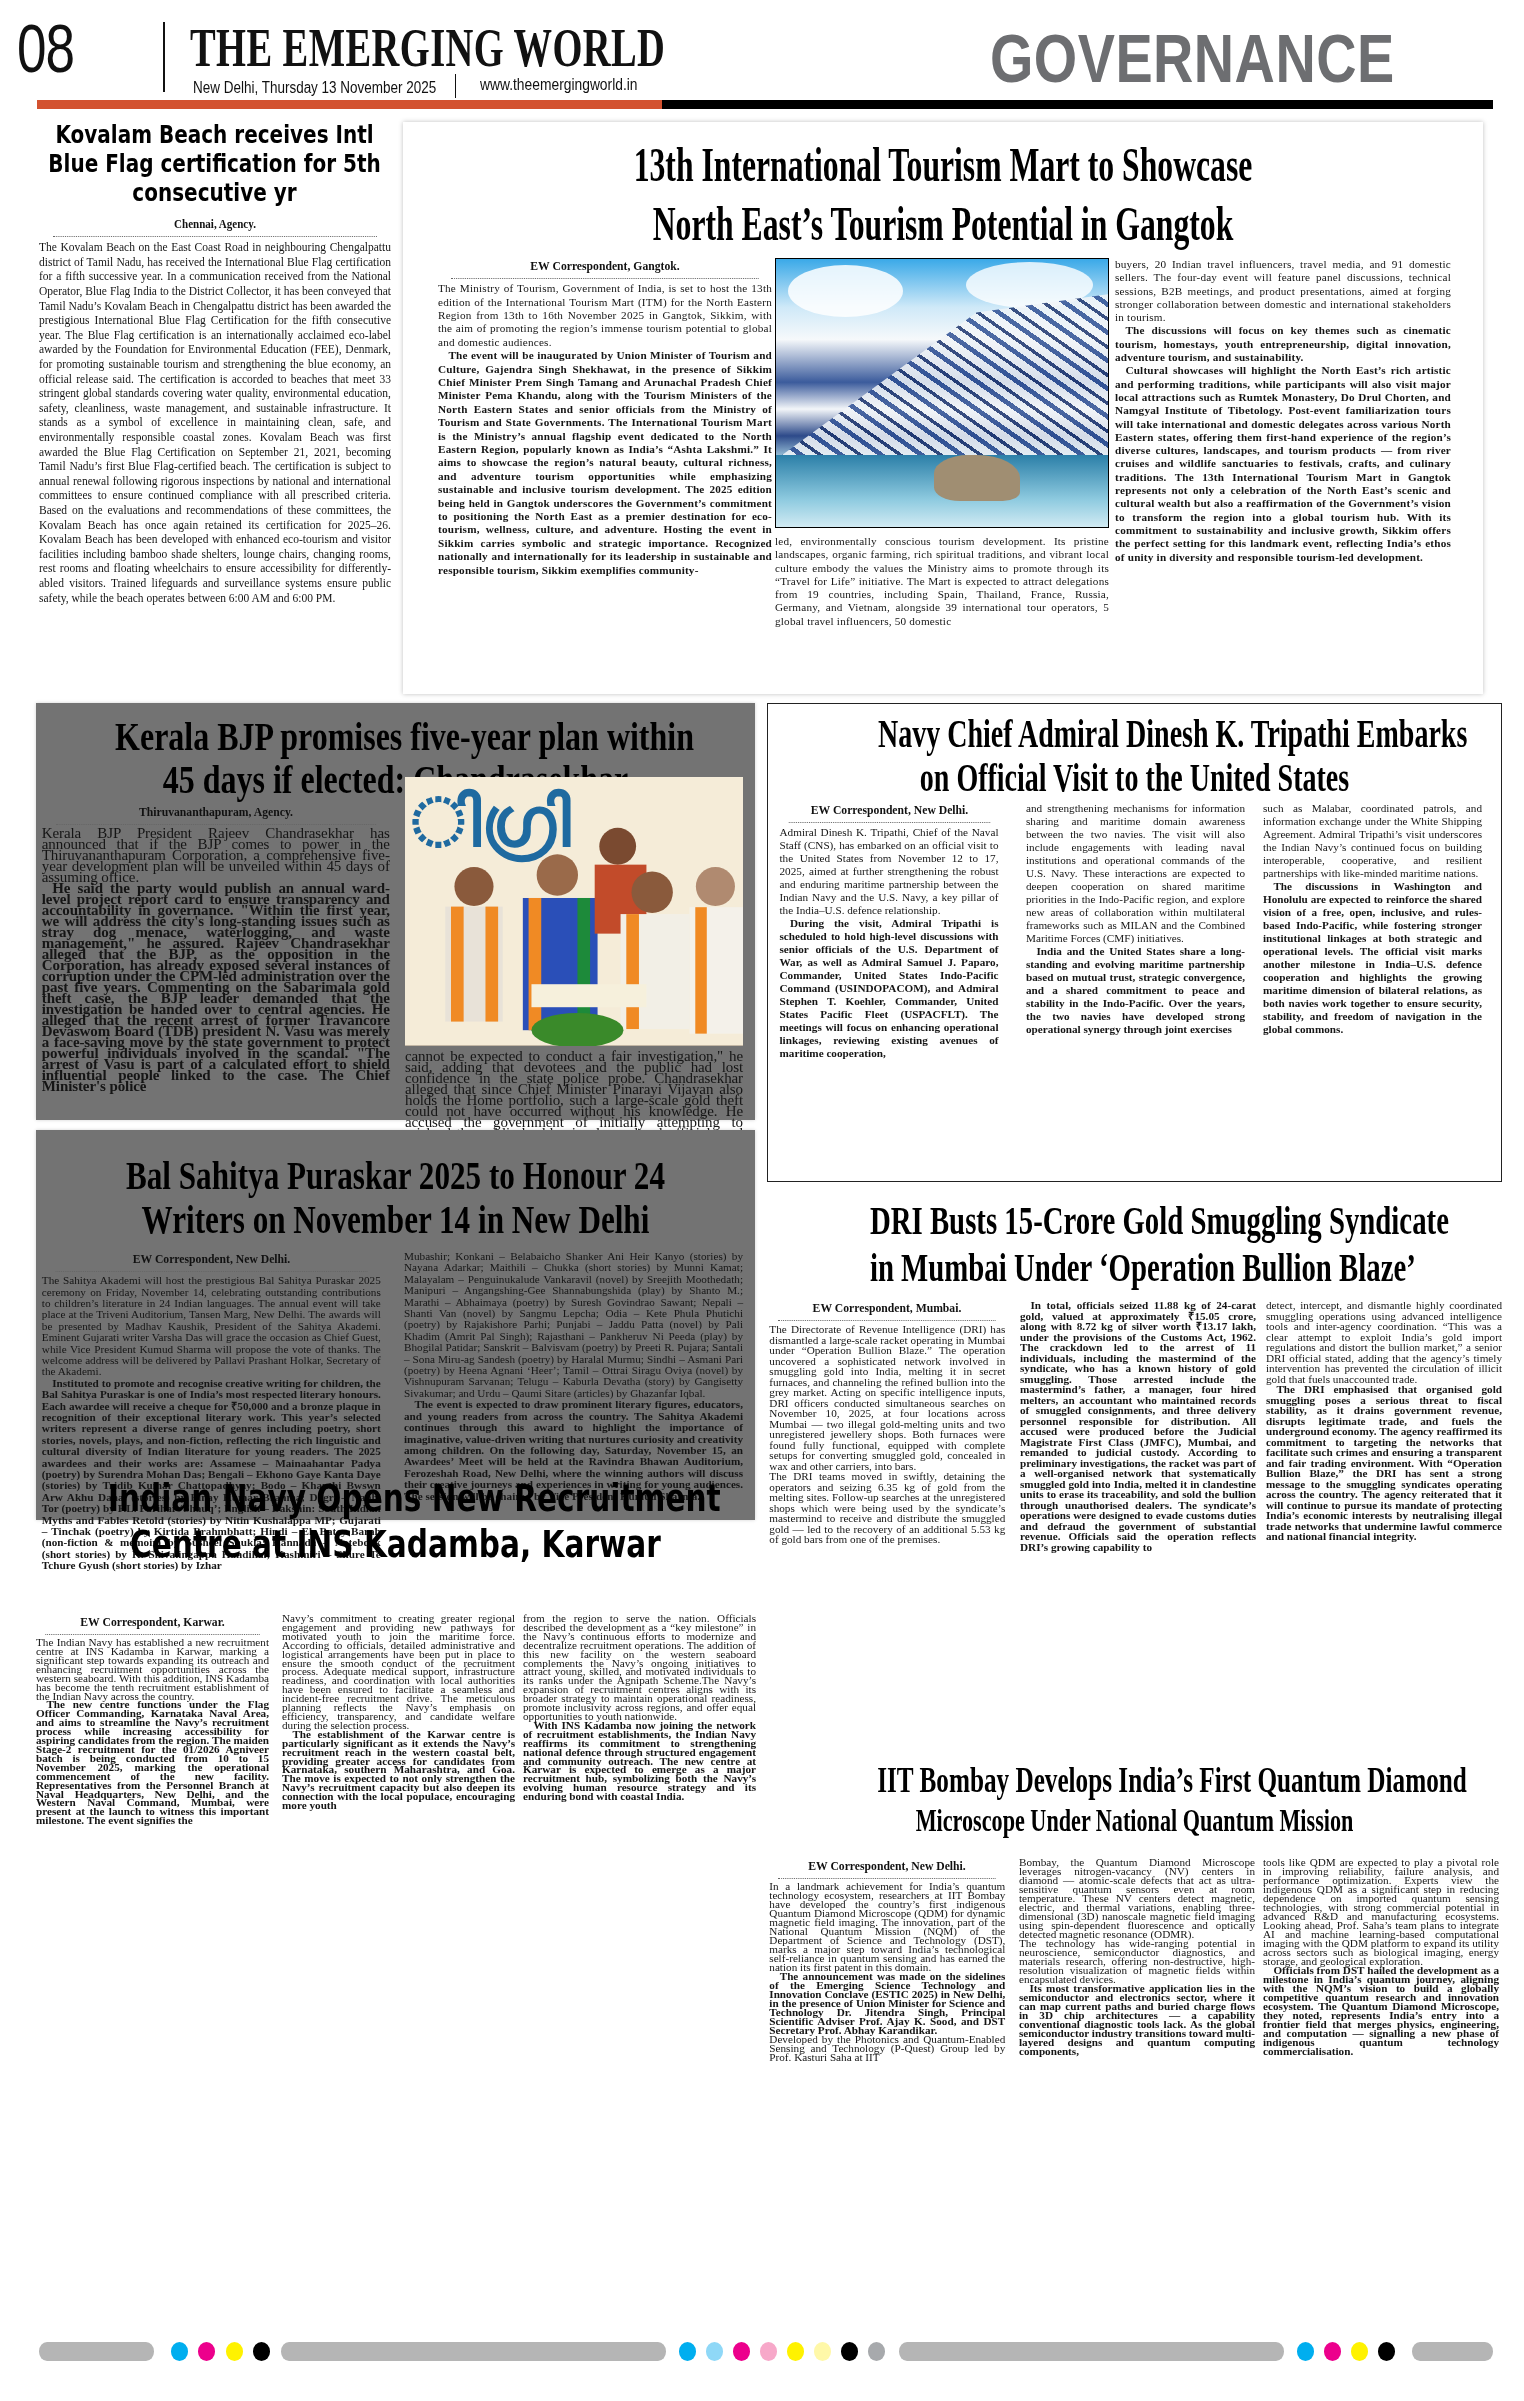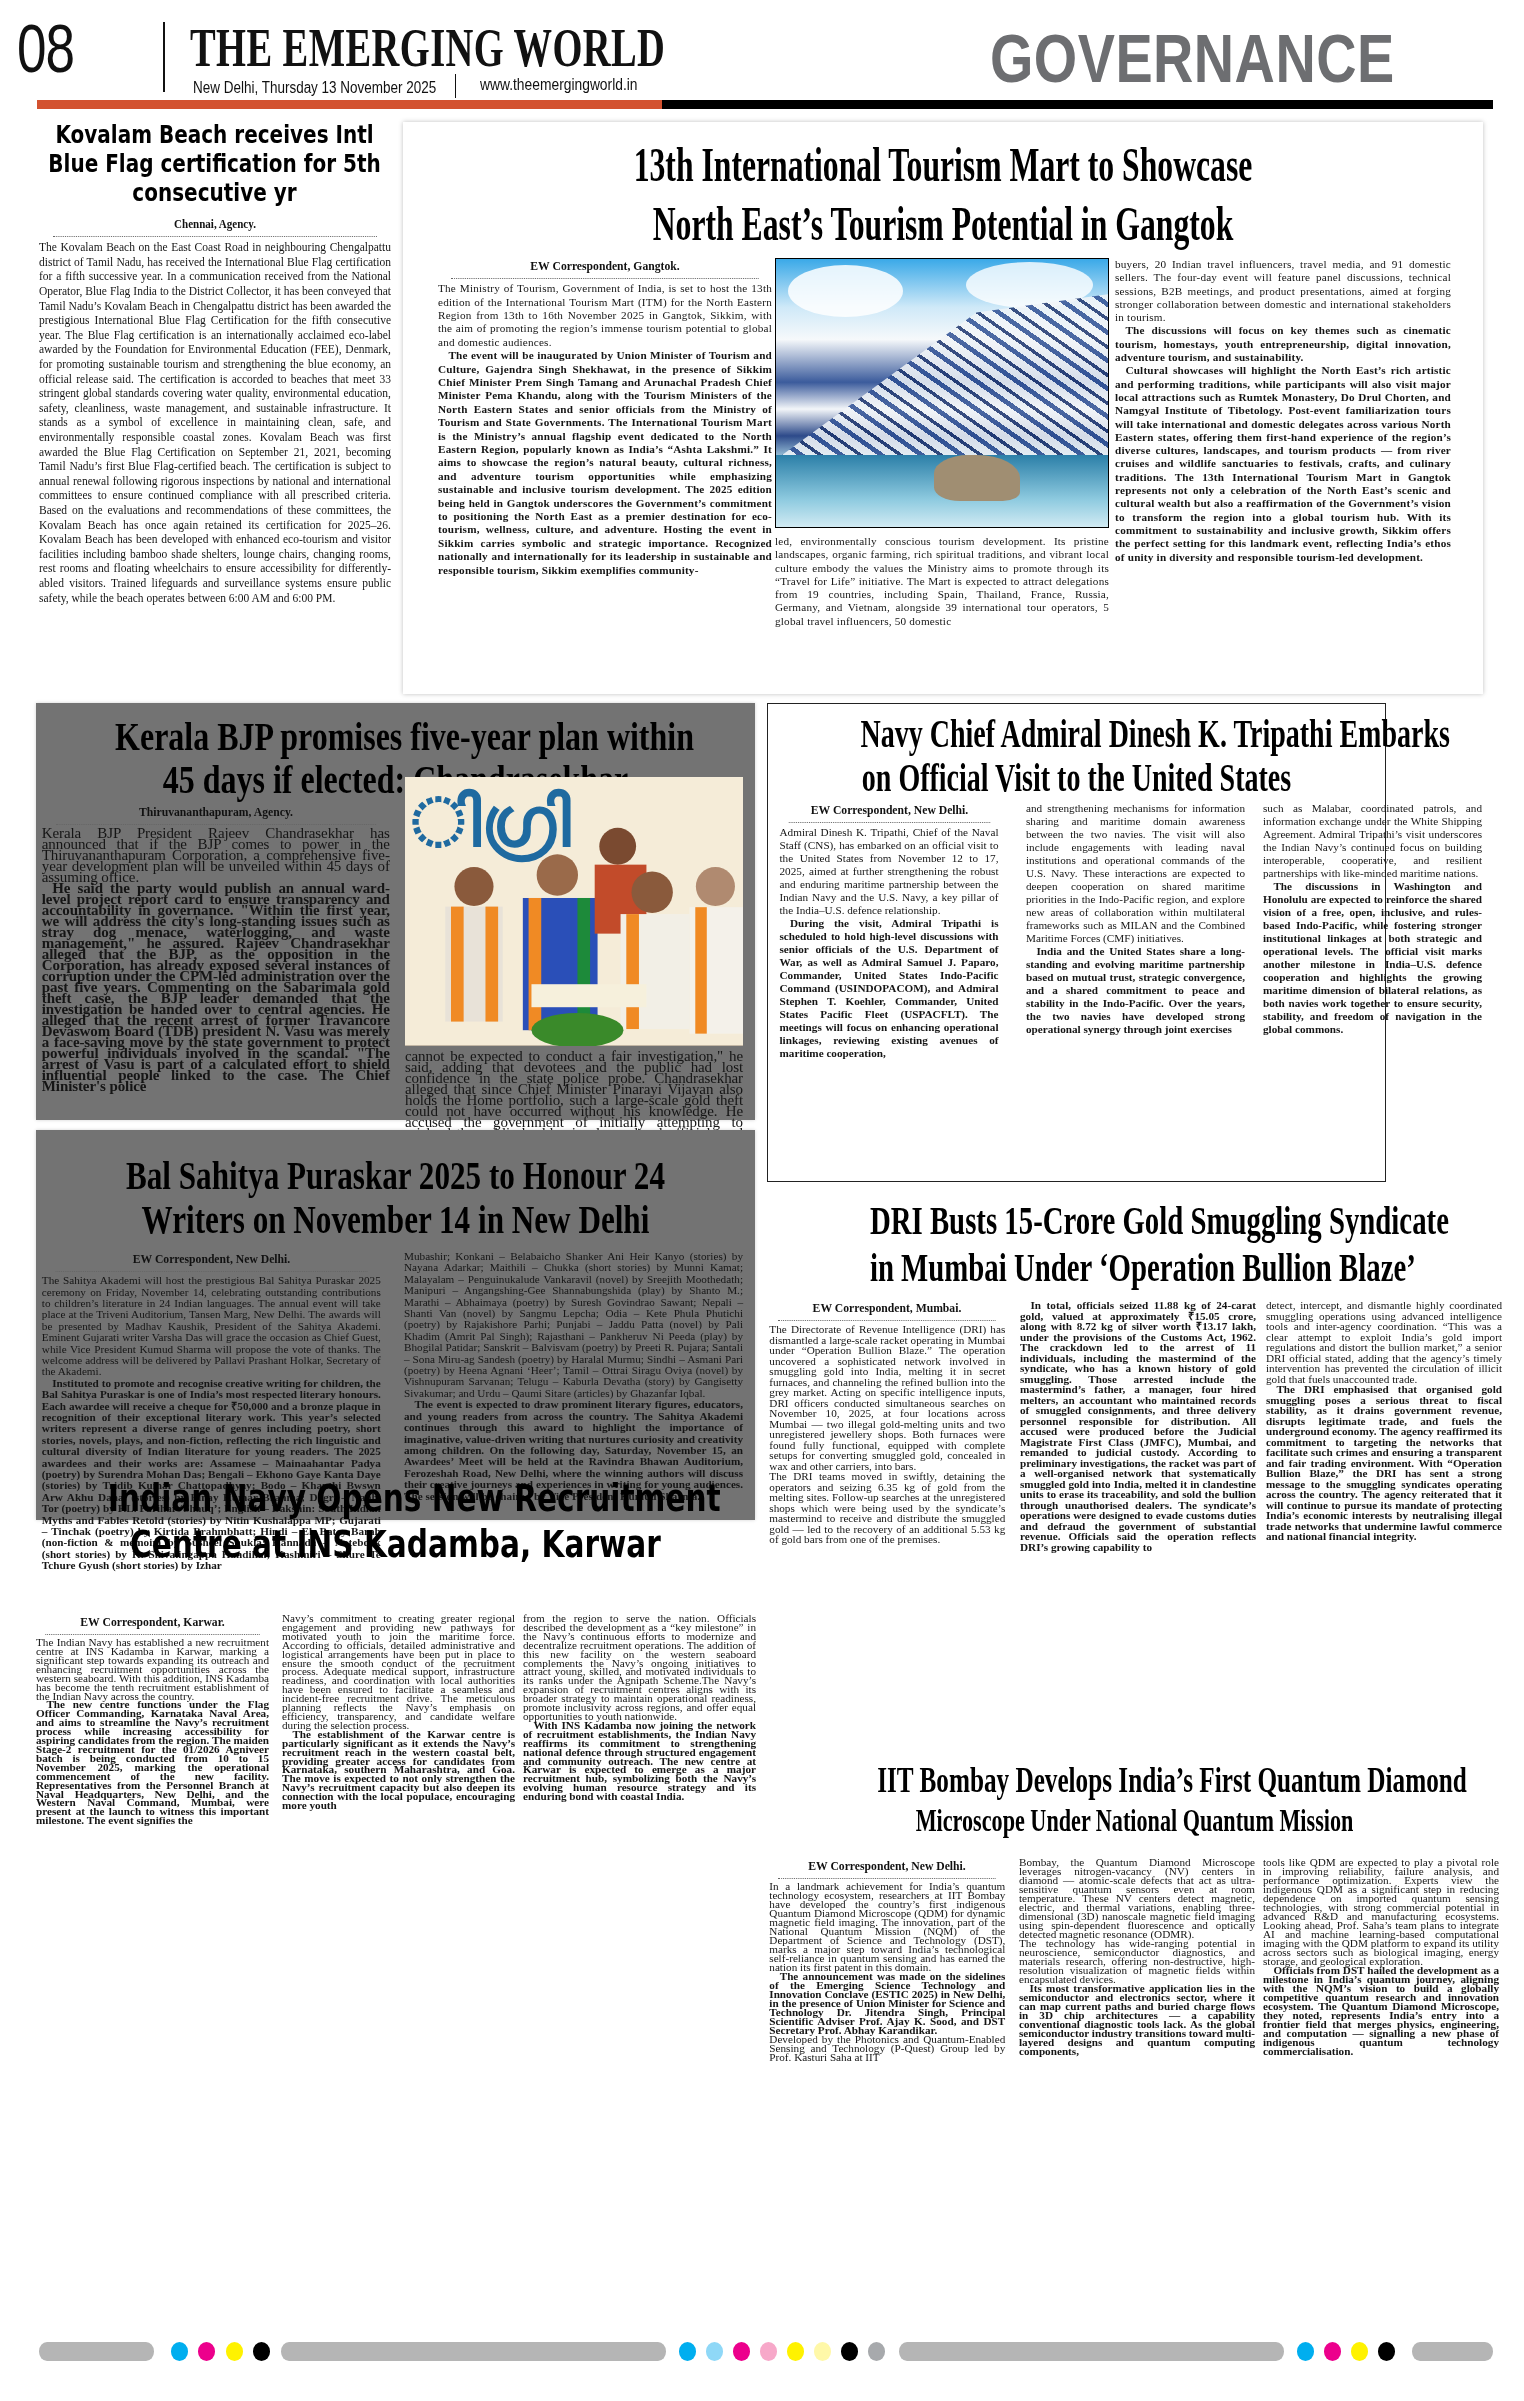--- a/index.html
+++ b/index.html
@@ -51,21 +51,21 @@
 
   
   #bjp { left: 36px; top: 703px; width: 719px; height: 417px; }
   #bjp .headline { position: absolute; left: 0; top: 11.5px; width: 100%; font-size: 41px; line-height: 43px; transform: scaleX(0.78); }
   #bjp .c1 { left: 5.8px; top: 69px; width: 348px; }
   #bjp .c1 .body, #bjp .c2 .body { font-size: 15px; line-height: 11px; transform: scaleX(1); letter-spacing: -0.1px; }
   #bjp .photo { position: absolute; left: 369px; top: 74px; width: 338px; height: 269px; overflow: hidden; background: linear-gradient(180deg, #f7efe0 0%, #f3e6cc 40%, #7a5a3a 70%, #3a2a20 100%); }
   #bjp .c2 { left: 369px; top: 348px; width: 338px; }
 
   
-  #navy { left: 767px; top: 703px; width: 619px; height: 479px; border: 1.7px solid #222; }
+  #navy { left: 767px; top: 703px; width: 735px; height: 479px; border: 1.7px solid #222; }
   #navy .headline { position: absolute; left: 0; top: 8px; width: 100%; font-size: 40px; line-height: 44px; transform: scaleX(0.70); }
   #navy .col { top: 98px; width: 219px; }
   #navy .body { font-size: 11.2px; line-height: 13px; }
 
   
   #bal { left: 36px; top: 1130px; width: 719px; height: 390px; }
   #bal .headline { position: absolute; left: 0; top: 23px; width: 100%; font-size: 41px; line-height: 44px; transform: scaleX(0.76); }
   #bal .col { top: 121px; width: 339px; }
   #bal .body { font-size: 11.2px; line-height: 11.4px; }
 

